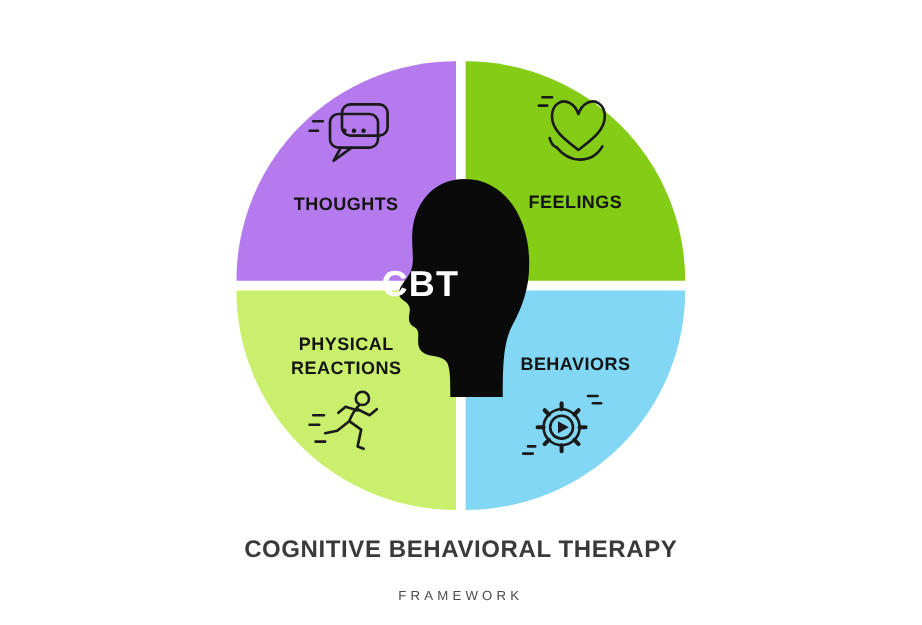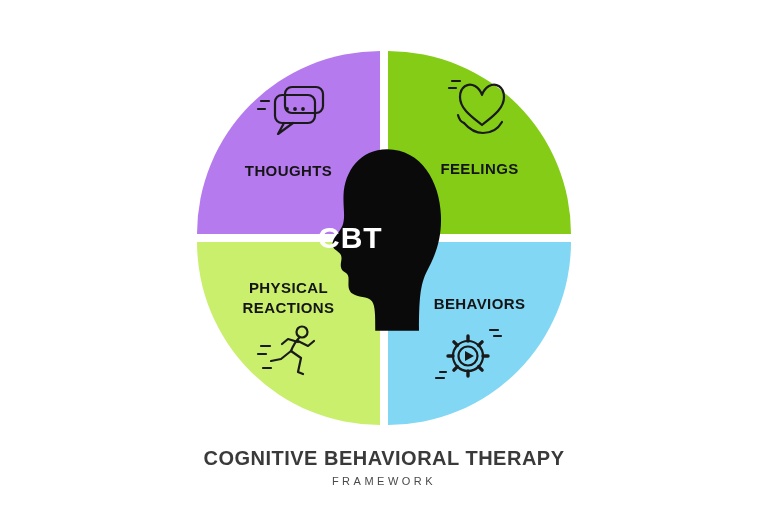--- a/index.html
+++ b/index.html
@@ -44,21 +44,21 @@
   .head-wrap { position:absolute; left:318px; top:147px; width:132px; height:186px; }
   .head-wrap svg { width:100%; height:100%; display:block; }
   .cbt-label {
     position:absolute; left:0; top:74px; width:100%; 
     color:#ffffff; font-size:30px; font-weight:700; letter-spacing:1px;
   }
 
   
   .footer { position:absolute; left:0; top:447px; width:100%; text-align:center; }
   .title { font-size:20px; font-weight:800; color:#3a3a3a; letter-spacing:.5px; }
-  .subtitle { margin-top:5px; font-size:11px; font-weight:500; letter-spacing:3.5px; color:#4a4a4a; }
+  .subtitle { margin-top:21px; font-size:11px; font-weight:500; letter-spacing:3.5px; color:#4a4a4a; }
 </style>
 </head>
 <body>
 
 <div class="canvas">
 
   <div class="circle">
 
     <div class="quad q-tl">
       <span class="icon">

